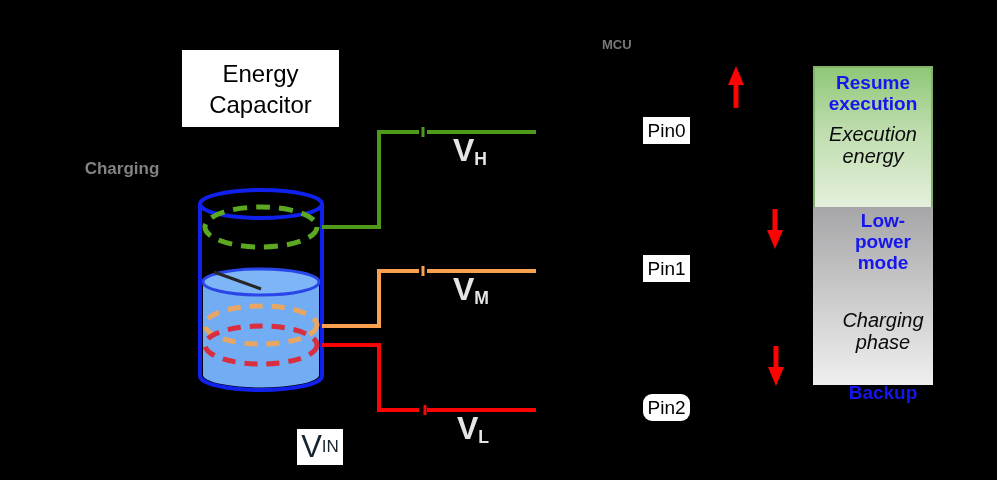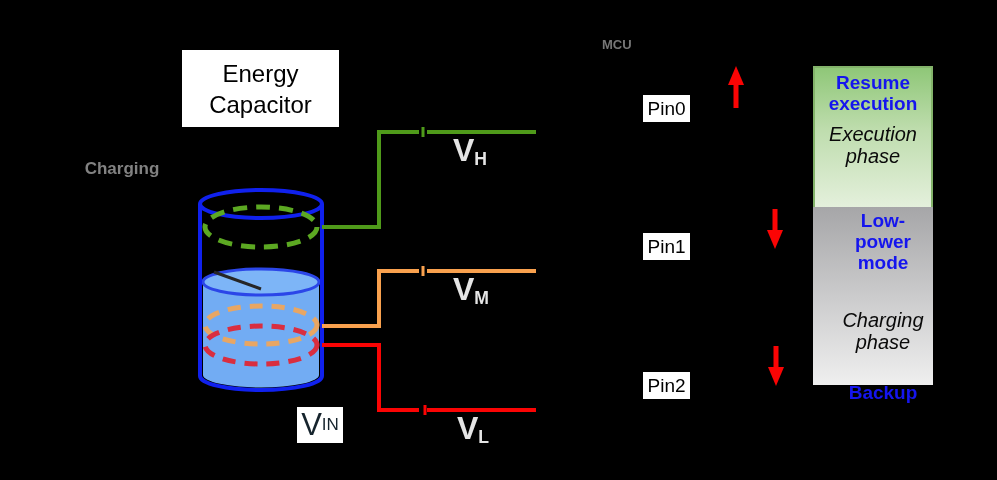--- a/index.html
+++ b/index.html
@@ -3,39 +3,39 @@
 <meta charset="utf-8">
 <style>
   html,body{margin:0;padding:0;background:#000;}
   *{box-sizing:border-box;}
   .stage{
     position:relative;width:997px;height:480px;background:#000;overflow:hidden;
     font-family:"Liberation Sans","DejaVu Sans",sans-serif;
   }
   .stage svg{position:absolute;left:0;top:0;z-index:1;}
   .lbl{position:absolute;z-index:2;}
-  .whitebox{background:#fff;color:#000;display:flex;align-items:center;justify-content:center;}
+  .whitebox{background:#fff;color:#000;display:flex;align-items:center;justify-content:center;margin-top:22px;}
   .harvester{
     left:182px;top:50px;width:157px;height:77px;background:#fff;color:#000;
     font-size:24px;line-height:31px;text-align:center;display:flex;flex-direction:column;justify-content:center;
   }
   .gray-note{color:#828282;font-weight:bold;font-size:17px;text-align:center;}
   .capacitor{left:40px;top:159px;width:164px;}
   .remaining{left:40px;top:226px;width:164px;line-height:19px;}
   .vin{left:297px;top:407px;width:46px;height:36px;font-size:31px;color:#16242D;font-weight:500;}
   .vin sub,.vlabel sub{font-size:0.55em;line-height:0;vertical-align:-0.25em;}
   .vlabel{color:#e5e5e5;font-size:32px;font-weight:600;}
   .vh{left:453px;top:132px;}
   .vm{left:453px;top:271px;}
   .vl{left:457px;top:410px;}
   .mcu{left:602px;top:37px;color:#777;font-weight:bold;font-size:13px;}
   .pin{width:47px;height:27px;font-size:19px;}
   .pin0{left:643px;top:95px;}
   .pin1{left:643px;top:233px;}
-  .pin2{left:643px;top:372px;}
+  .pin2{left:643px;top:372px;border-radius:9px;}
   .panel{left:813px;top:66px;width:120px;}
   .panel-green{
     width:120px;height:141px;text-align:center;
     background:linear-gradient(180deg,#8FC778 0%,#BFDDAE 45%,#E4F0DC 100%);
     border:2px solid #83B36A;border-bottom:none;
   }
   .panel-gray{
     width:120px;height:178px;text-align:center;
     background:linear-gradient(180deg,#A6A6A8 0%,#CBCBCC 50%,#EFEFEF 100%);
     padding-left:20px;
@@ -118,21 +118,21 @@
   </div>
 
   <div class="lbl mcu">MCU</div>
   <div class="lbl whitebox pin pin0">Pin0</div>
   <div class="lbl whitebox pin pin1">Pin1</div>
   <div class="lbl whitebox pin pin2">Pin2</div>
 
   <div class="lbl panel">
     <div class="panel-green">
       <div class="blue-bold resume">Resume execution</div>
-      <div class="italic-black execphase">Execution phase</div>
+      <div class="italic-black execphase">Execution energy</div>
     </div>
     <div class="panel-gray">
       <div class="blue-bold lowpower">Low-power mode</div>
       <div class="italic-black chargphase">Charging phase</div>
       <div class="blue-bold backup">Backup</div>
     </div>
   </div>
 
 </div>
 

